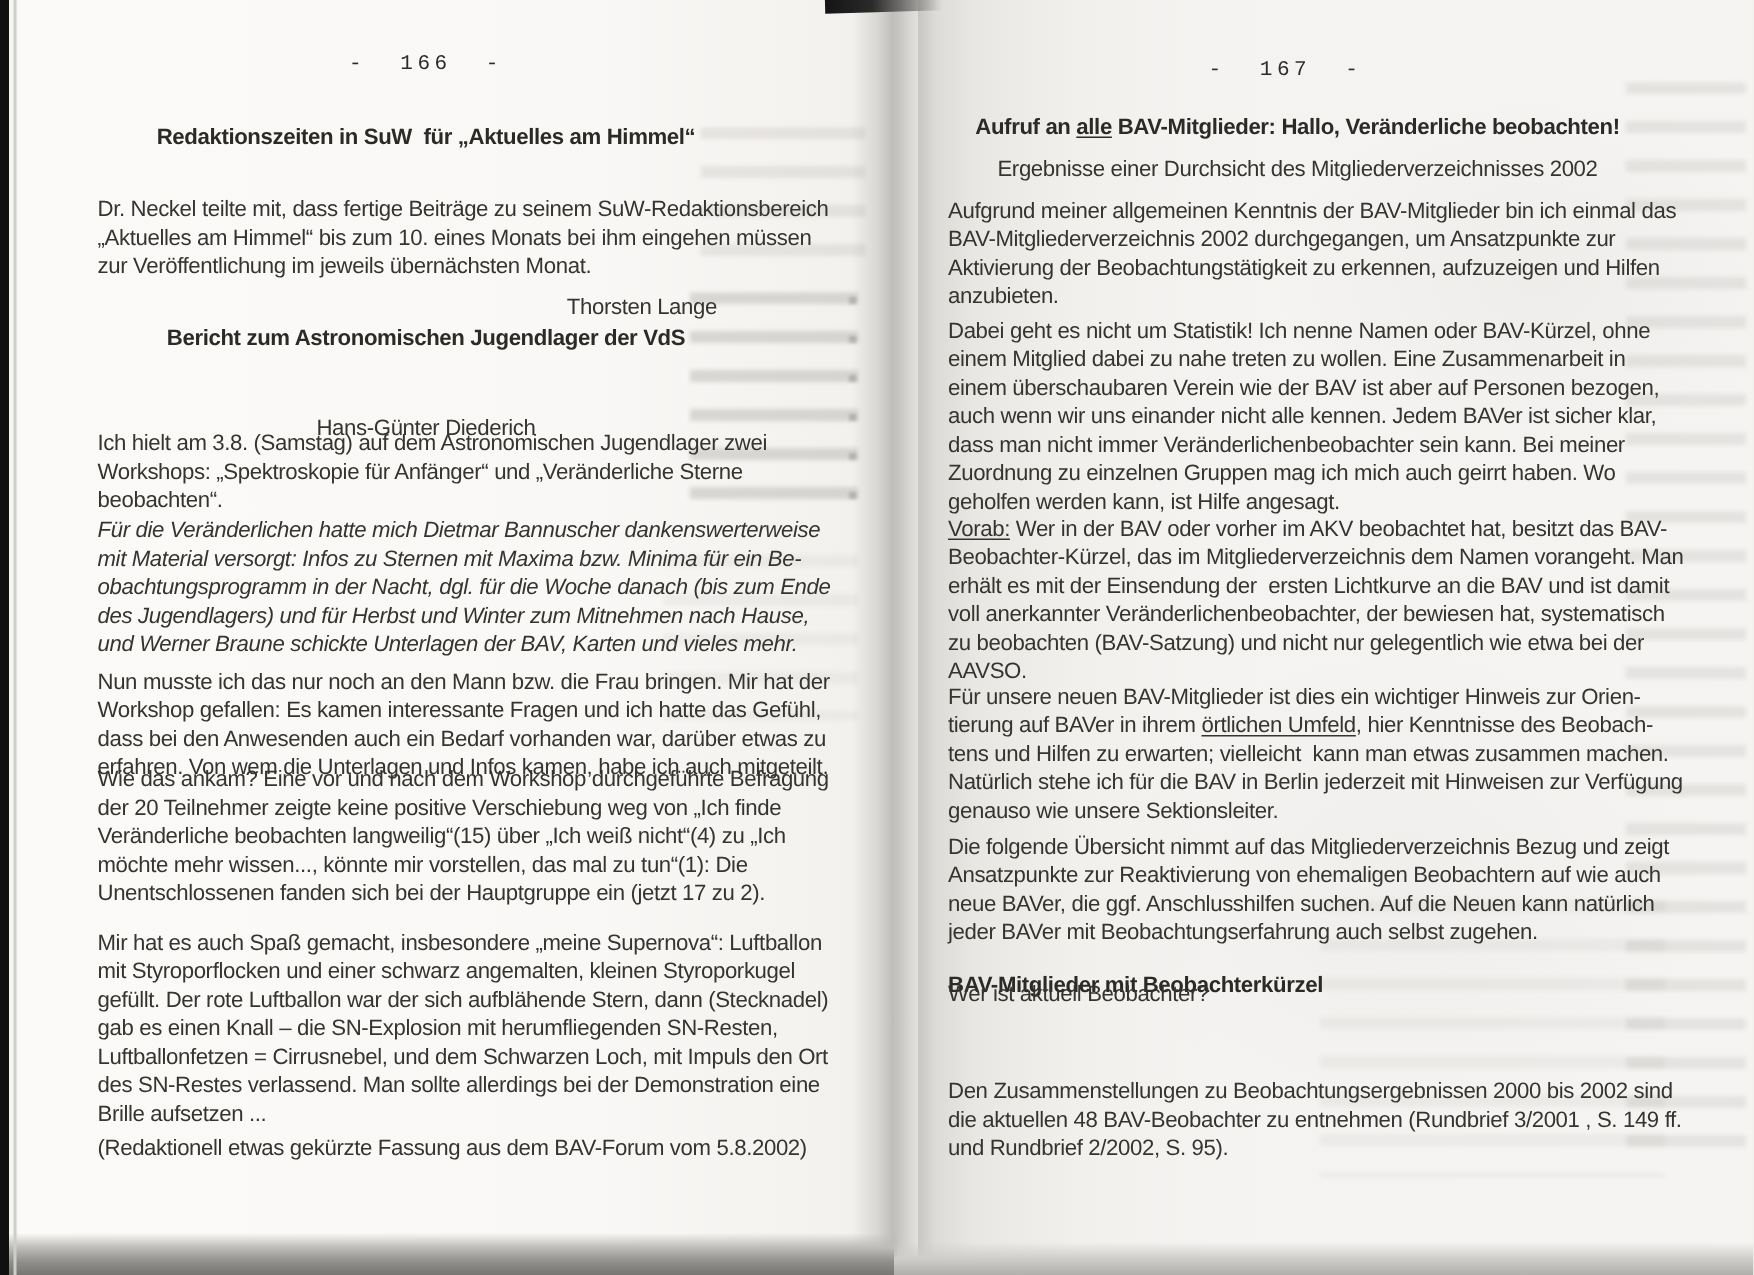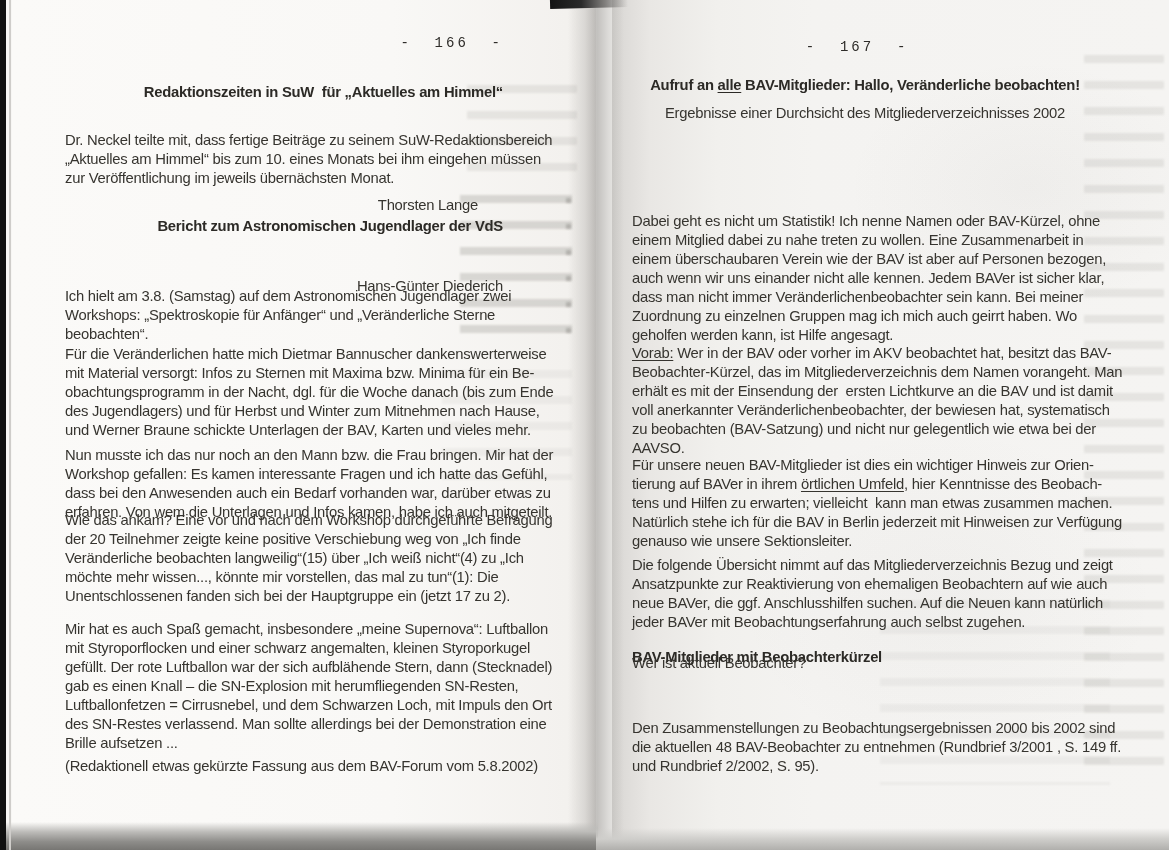--- a/index.html
+++ b/index.html
@@ -28,21 +28,21 @@
              background:
                radial-gradient(ellipse 260px 180px at 75% 22%,rgba(120,118,114,.05),rgba(0,0,0,0) 70%),
                radial-gradient(ellipse 300px 240px at 60% 70%,rgba(120,118,114,.04),rgba(0,0,0,0) 70%),
                linear-gradient(90deg,#d8d6d3 0px,#e9e7e4 38px,#f1f0ed 105px,#f4f3f1 200px,#f5f4f2 100%);}
 
   
   .blk{position:absolute;white-space:pre;font-size:14.8px;line-height:19px;letter-spacing:-0.25px;}
   .page-left .blk{left:53px;width:492px;}
   .page-right .blk{left:20px;width:473px;}
   .center{text-align:center;}
-  .page-left .center{width:438px;text-align:right;}
+  .page-left .center{width:438px;}
   .page-right .center{width:466px;}
   .bold{font-weight:bold;color:#2c2a26;}
   .byline-r{text-align:right;width:413px !important;}
   .pageno{font-family:"Liberation Mono",monospace;font-size:14px;letter-spacing:3px;
           color:#2e2c29;white-space:pre;}
   .page-left .pageno{width:438px;}
   .page-right .pageno{width:450px;}
   .u{text-decoration:underline;text-underline-offset:2px;}
 
   
@@ -68,21 +68,21 @@
     <div class="blk bold center" style="top:83px;">Redaktionszeiten in SuW  für „Aktuelles am Himmel“</div>
     <div class="blk" style="top:131px;">Dr. Neckel teilte mit, dass fertige Beiträge zu seinem SuW-Redaktionsbereich
 „Aktuelles am Himmel“ bis zum 10. eines Monats bei ihm eingehen müssen
 zur Veröffentlichung im jeweils übernächsten Monat.</div>
     <div class="blk byline-r" style="top:196px;">Thorsten Lange</div>
     <div class="blk bold center" style="top:217px;">Bericht zum Astronomischen Jugendlager der VdS</div>
     <div class="blk center" style="top:251px;margin-top:26px;">Hans-Günter Diederich</div>
     <div class="blk" style="top:287px;">Ich hielt am 3.8. (Samstag) auf dem Astronomischen Jugendlager zwei
 Workshops: „Spektroskopie für Anfänger“ und „Veränderliche Sterne
 beobachten“.</div>
-    <div class="blk" style="top:345px;">Für die Veränderlichen hatte mich Dietmar Bannuscher dankenswerterweise
+    <div class="blk" style="top:345px;font-style:italic;">Für die Veränderlichen hatte mich Dietmar Bannuscher dankenswerterweise
 mit Material versorgt: Infos zu Sternen mit Maxima bzw. Minima für ein Be-
 obachtungsprogramm in der Nacht, dgl. für die Woche danach (bis zum Ende
 des Jugendlagers) und für Herbst und Winter zum Mitnehmen nach Hause,
 und Werner Braune schickte Unterlagen der BAV, Karten und vieles mehr.</div>
     <div class="blk" style="top:446px;">Nun musste ich das nur noch an den Mann bzw. die Frau bringen. Mir hat der
 Workshop gefallen: Es kamen interessante Fragen und ich hatte das Gefühl,
 dass bei den Anwesenden auch ein Bedarf vorhanden war, darüber etwas zu
 erfahren. Von wem die Unterlagen und Infos kamen, habe ich auch mitgeteilt.</div>
     <div class="blk" style="top:511px;">Wie das ankam? Eine vor und nach dem Workshop durchgeführte Befragung
 der 20 Teilnehmer zeigte keine positive Verschiebung weg von „Ich finde
@@ -101,20 +101,24 @@
 
   <div class="page page-right">
     <div class="ghost faint" style="left:472px;top:55px;width:80px;height:710px;"></div>
     <div class="ghost fainter" style="left:268px;top:600px;width:230px;height:185px;"></div>
 
     <div class="blk pageno center" style="top:38px;">-  167  -</div>
 
     <div class="blk bold center" style="top:76px;"><span>Aufruf an </span><span class="u">alle</span><span> BAV-Mitglieder: Hallo, Veränderliche beobachten!</span></div>
 
     <div class="blk center" style="top:104px;">Ergebnisse einer Durchsicht des Mitgliederverzeichnisses 2002</div>
+    <div class="blk" style="top:132px;">Aufgrund meiner allgemeinen Kenntnis der BAV-Mitglieder bin ich einmal das
+BAV-Mitgliederverzeichnis 2002 durchgegangen, um Ansatzpunkte zur
+Aktivierung der Beobachtungstätigkeit zu erkennen, aufzuzeigen und Hilfen
+anzubieten.</div>
     <div class="blk" style="top:212px;">Dabei geht es nicht um Statistik! Ich nenne Namen oder BAV-Kürzel, ohne
 einem Mitglied dabei zu nahe treten zu wollen. Eine Zusammenarbeit in
 einem überschaubaren Verein wie der BAV ist aber auf Personen bezogen,
 auch wenn wir uns einander nicht alle kennen. Jedem BAVer ist sicher klar,
 dass man nicht immer Veränderlichenbeobachter sein kann. Bei meiner
 Zuordnung zu einzelnen Gruppen mag ich mich auch geirrt haben. Wo
 geholfen werden kann, ist Hilfe angesagt.</div>
 
     <div class="blk" style="top:344px;"><span class="u">Vorab:</span><span> Wer in der BAV oder vorher im AKV beobachtet hat, besitzt das BAV-
 Beobachter-Kürzel, das im Mitgliederverzeichnis dem Namen vorangeht. Man

